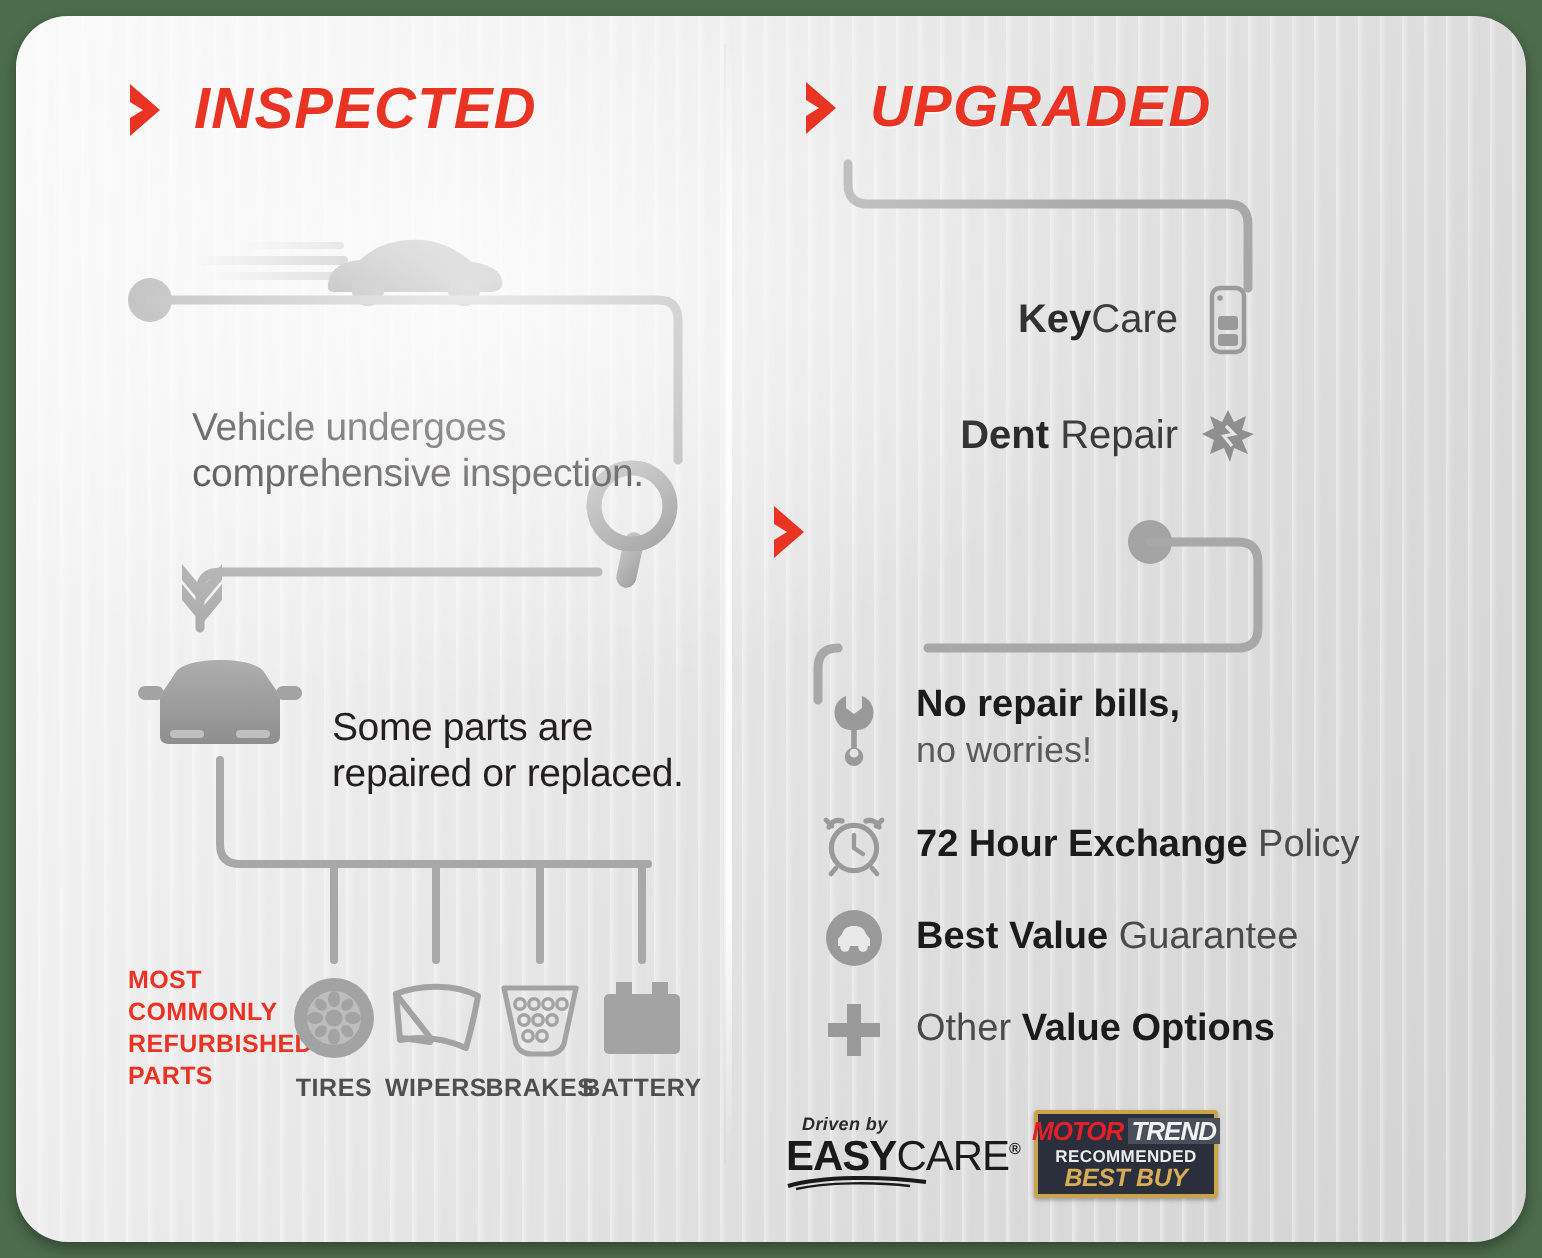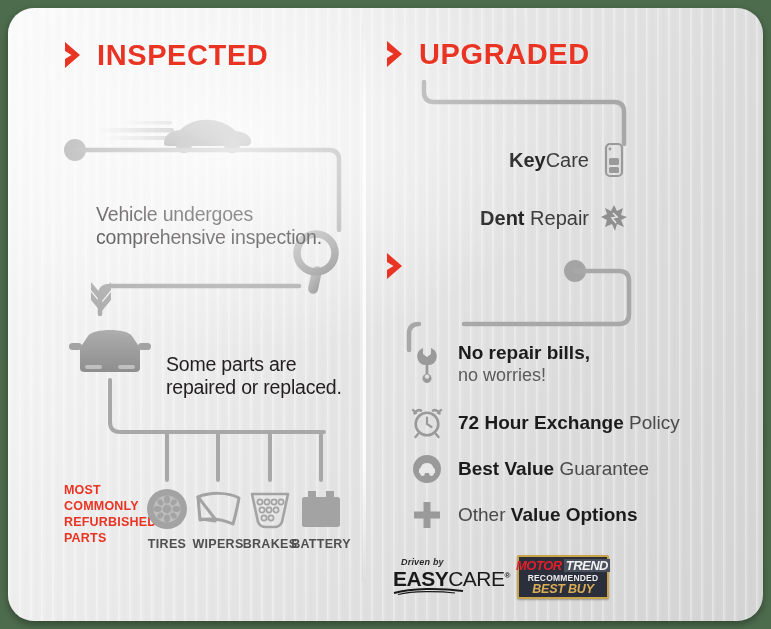--- a/index.html
+++ b/index.html
@@ -35,27 +35,27 @@
   .divider{
     position:absolute;left:354px;top:14px;width:3px;height:560px;
     background:linear-gradient(180deg,rgba(255,255,255,0) 0%,rgba(255,255,255,.85) 18%,rgba(255,255,255,.9) 78%,rgba(255,255,255,0) 100%);
     border-left:1px solid rgba(0,0,0,.035);
   }
 
   
   .heading{position:absolute;display:flex;align-items:center;gap:11px;z-index:6;}
   .chev{width:22px;height:30px;flex:none;}
   .heading-text{
-    color:#ea3423;font-size:29px;font-weight:bold;
+    color:#ea3423;font-size:29px;font-weight:bold;font-style:italic;
     letter-spacing:.6px;font-family:"Liberation Sans", sans-serif;
     white-space:nowrap;line-height:1;
     text-shadow:0 1px 0 rgba(255,255,255,.6);
   }
   #h-inspected{left:56px;top:32px;}
-  #h-upgraded{left:378px;top:31px;}
+  #h-upgraded{left:394px;top:31px;}
   #h-guaranteed{left:378px;top:243px;}
 
   
   .body-text{
     position:absolute;color:#231f20;font-size:19.5px;line-height:1.18;
     font-family:"Liberation Sans", sans-serif;letter-spacing:-.2px;
   }
   #txt-inspect{left:88px;top:175px;width:250px;}
   #txt-parts{left:158px;top:325px;width:200px;}
 

